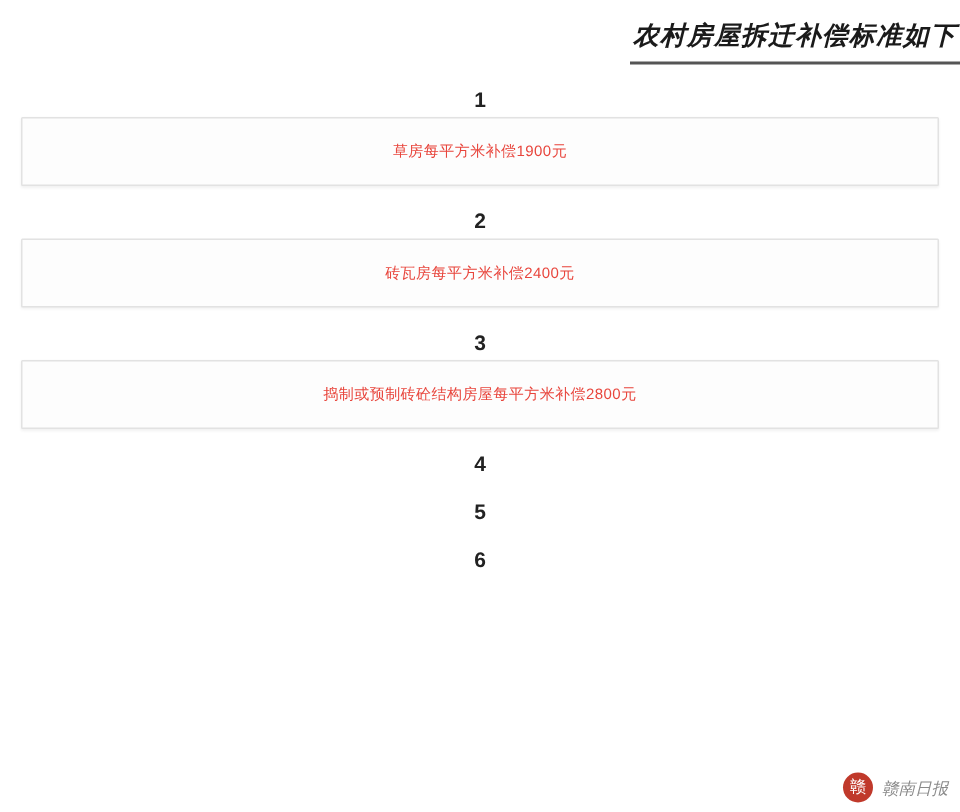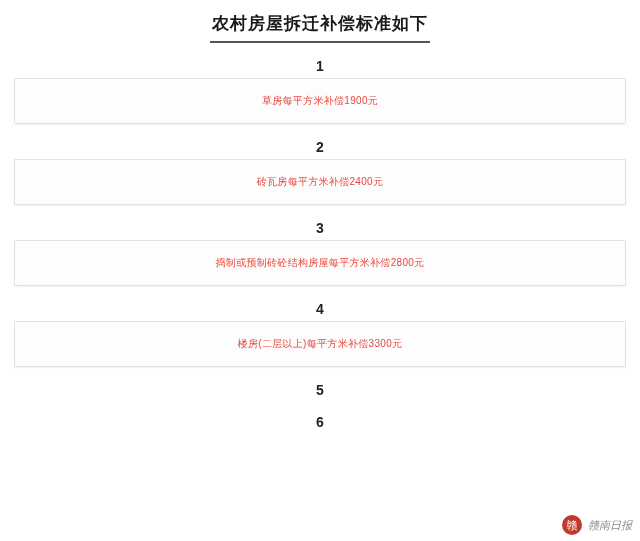--- a/index.html
+++ b/index.html
@@ -14,22 +14,23 @@
     position: relative;
     overflow: hidden;
   }
   .page {
     width: 640px;
     height: 541px;
     position: relative;
     background: #ffffff;
   }
   .title-wrap {
-    text-align: center;
+    text-align: right;
     padding-top: 12px;
+    font-style: italic;
   }
   .title {
     display: inline-block;
     font-size: 17px;
     font-weight: bold;
     color: #1a1a1a;
     letter-spacing: 1px;
     padding: 0 2px 5px 2px;
     border-bottom: 2px solid #555555;
     line-height: 24px;
@@ -119,23 +120,20 @@
 
     <div class="item">
       <div class="num">3</div>
       <div class="card">
         <div class="card-text">捣制或预制砖砼结构房屋每平方米补偿2800元</div>
       </div>
     </div>
 
     <div class="item">
       <div class="num">4</div>
-      <div class="card">
-        <div class="card-text">楼房(二层以上)每平方米补偿3300元</div>
-      </div>
     </div>
 
     <div class="item">
       <div class="num">5</div>
     </div>
 
     <div class="item">
       <div class="num">6</div>
     </div>
 

